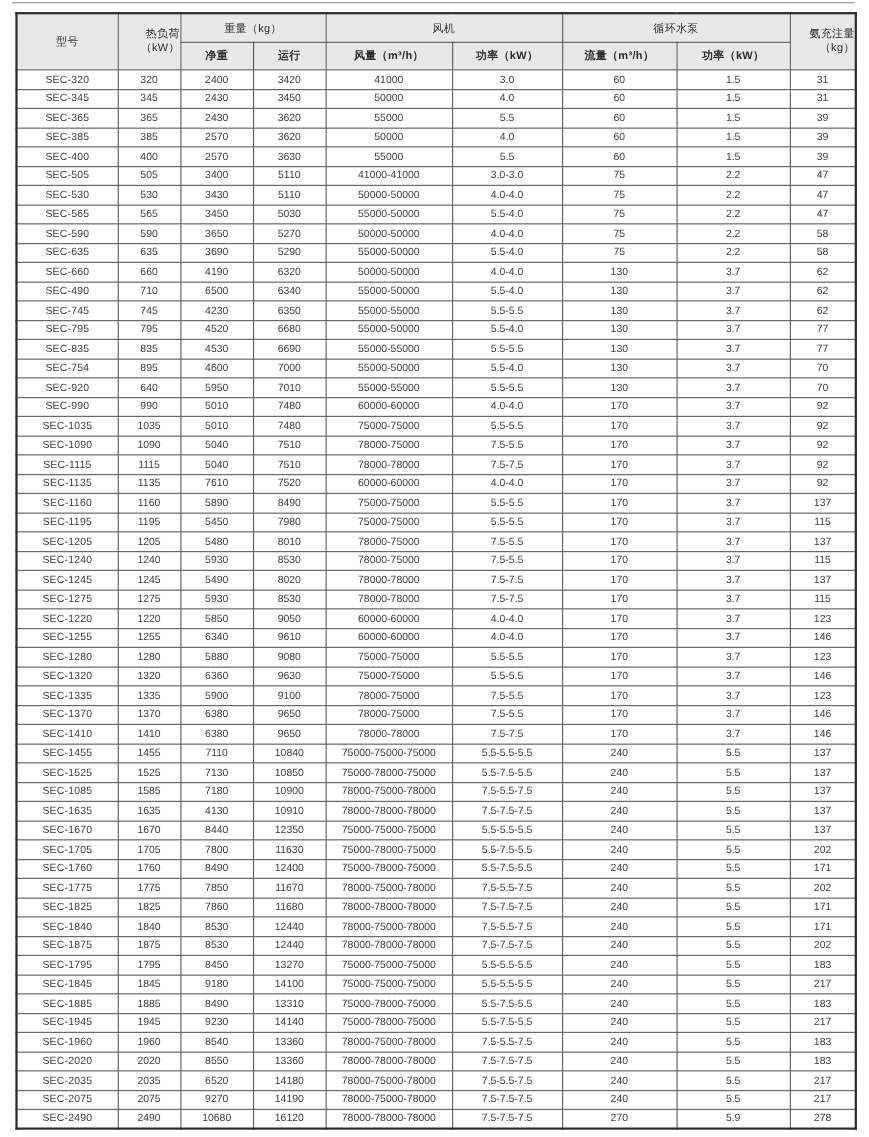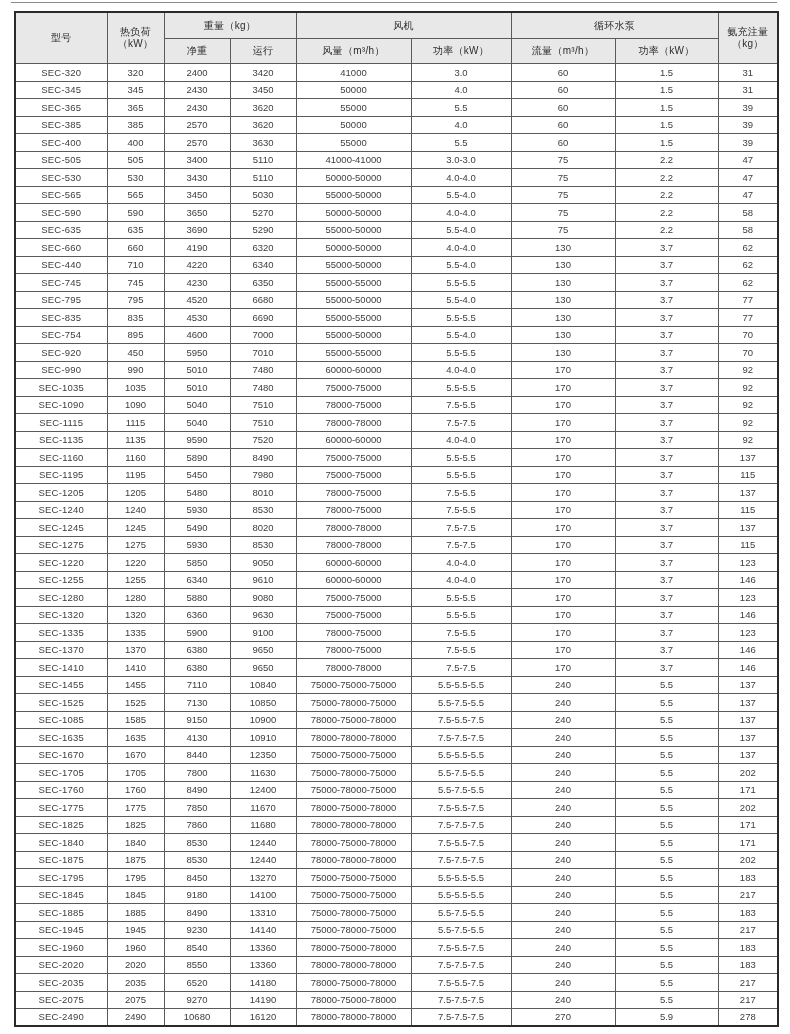--- a/index.html
+++ b/index.html
@@ -30,22 +30,22 @@
     overflow:hidden;
   }
   thead th{
     background:#e8e8e8;
     font-weight:400;
     font-size:10px;
     color:#2c2c2c;
     letter-spacing:0.3px;
   }
   thead tr.group-row th{height:25px;}
-  thead tr.sub-row th{height:24px;}
-  thead th .two-line{display:block;line-height:12px;}
+  thead tr.sub-row th{height:24px;font-weight:bold;}
+  thead th .two-line{display:block;line-height:12px;text-align:right;}
   tbody tr{height:17.5px;}
   tbody td{
     font-size:9.5px;
     color:#3d3d3d;
     line-height:1;
   }
   tbody td.model{letter-spacing:0.2px;}
 </style>
 </head>
 <body>
@@ -204,23 +204,23 @@
         <td>660</td>
         <td>4190</td>
         <td>6320</td>
         <td>50000-50000</td>
         <td>4.0-4.0</td>
         <td>130</td>
         <td>3.7</td>
         <td>62</td>
       </tr>
       <tr>
-        <td class="model">SEC-440</td>
+        <td class="model">SEC-490</td>
         <td>710</td>
-        <td>4220</td>
+        <td>6500</td>
         <td>6340</td>
         <td>55000-50000</td>
         <td>5.5-4.0</td>
         <td>130</td>
         <td>3.7</td>
         <td>62</td>
       </tr>
       <tr>
         <td class="model">SEC-745</td>
         <td>745</td>
@@ -260,21 +260,21 @@
         <td>4600</td>
         <td>7000</td>
         <td>55000-50000</td>
         <td>5.5-4.0</td>
         <td>130</td>
         <td>3.7</td>
         <td>70</td>
       </tr>
       <tr>
         <td class="model">SEC-920</td>
-        <td>450</td>
+        <td>640</td>
         <td>5950</td>
         <td>7010</td>
         <td>55000-55000</td>
         <td>5.5-5.5</td>
         <td>130</td>
         <td>3.7</td>
         <td>70</td>
       </tr>
       <tr>
         <td class="model">SEC-990</td>
@@ -316,21 +316,21 @@
         <td>7510</td>
         <td>78000-78000</td>
         <td>7.5-7.5</td>
         <td>170</td>
         <td>3.7</td>
         <td>92</td>
       </tr>
       <tr>
         <td class="model">SEC-1135</td>
         <td>1135</td>
-        <td>9590</td>
+        <td>7610</td>
         <td>7520</td>
         <td>60000-60000</td>
         <td>4.0-4.0</td>
         <td>170</td>
         <td>3.7</td>
         <td>92</td>
       </tr>
       <tr>
         <td class="model">SEC-1160</td>
         <td>1160</td>
@@ -492,21 +492,21 @@
         <td>10850</td>
         <td>75000-78000-75000</td>
         <td>5.5-7.5-5.5</td>
         <td>240</td>
         <td>5.5</td>
         <td>137</td>
       </tr>
       <tr>
         <td class="model">SEC-1085</td>
         <td>1585</td>
-        <td>9150</td>
+        <td>7180</td>
         <td>10900</td>
         <td>78000-75000-78000</td>
         <td>7.5-5.5-7.5</td>
         <td>240</td>
         <td>5.5</td>
         <td>137</td>
       </tr>
       <tr>
         <td class="model">SEC-1635</td>
         <td>1635</td>

